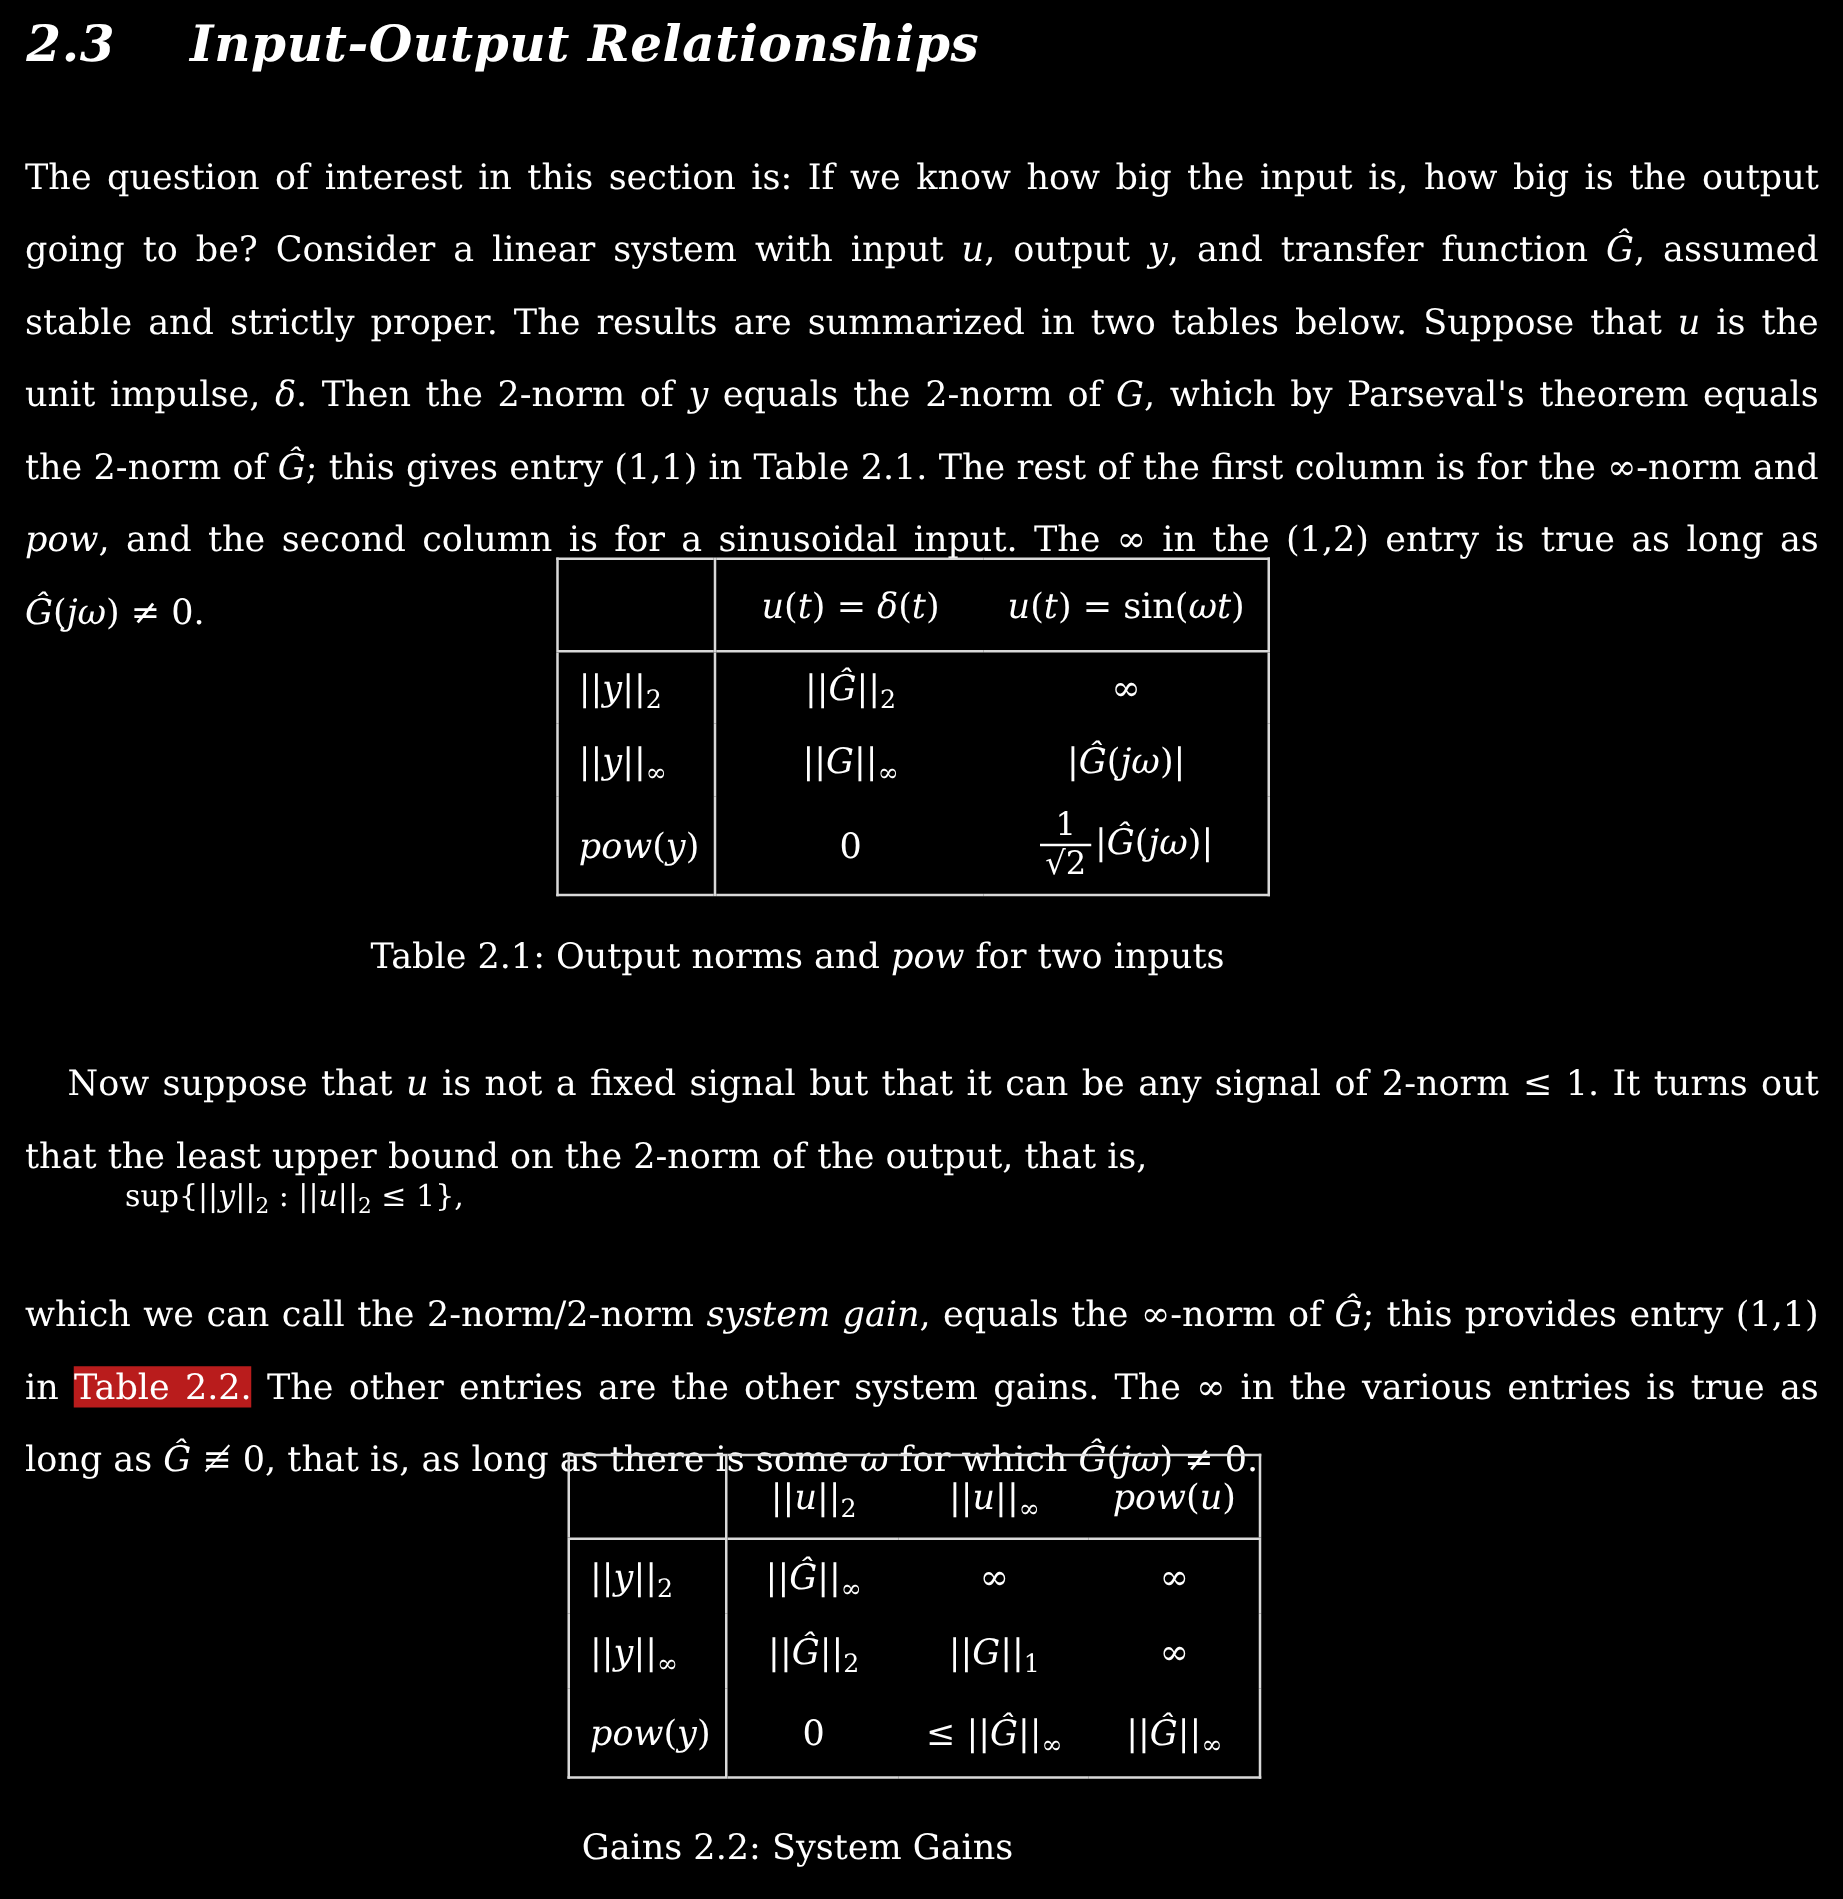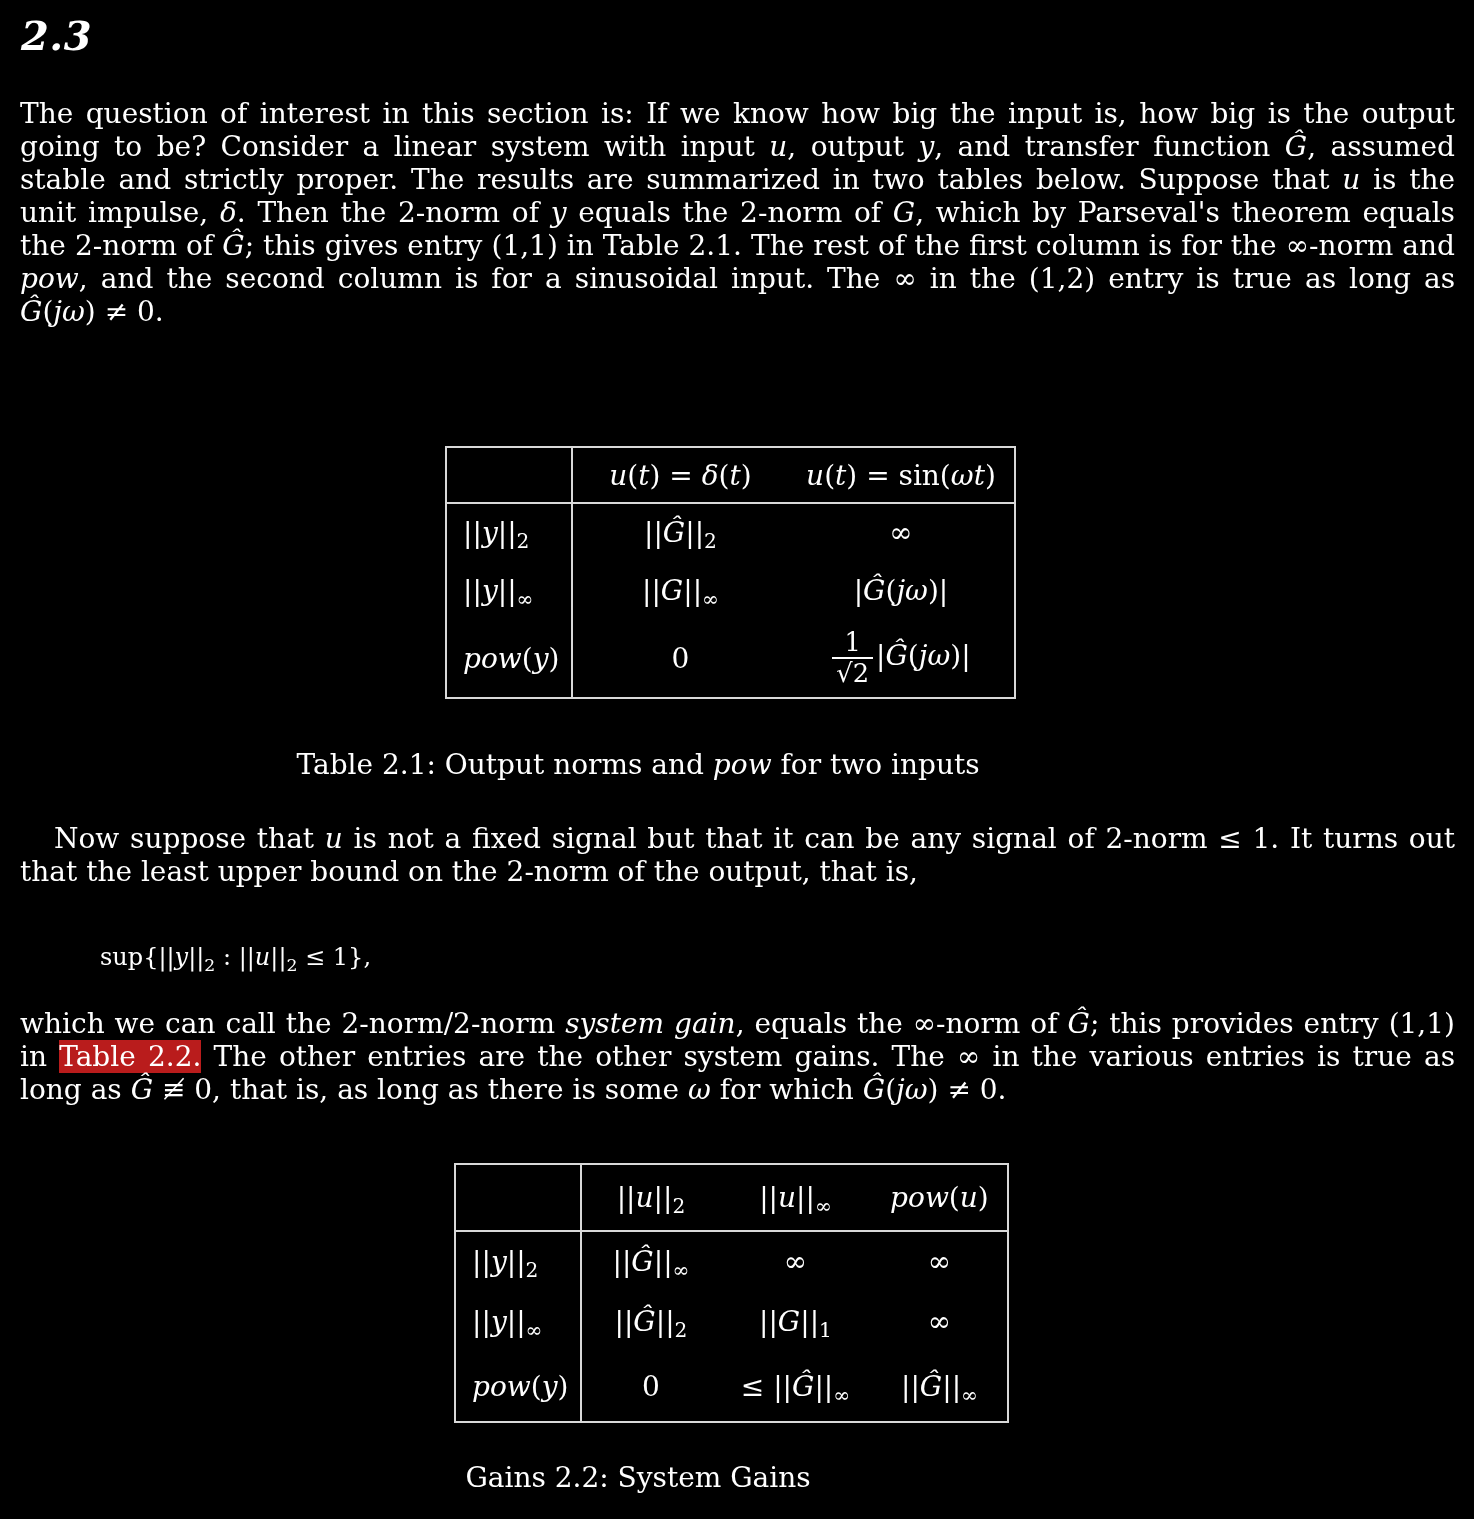--- a/index.html
+++ b/index.html
@@ -10,22 +10,23 @@
     position:relative;overflow:hidden;
   }
   .block{position:absolute;}
   .heading{
     left:21px;top:12px;
     display:flex;align-items:baseline;gap:60px;
     font-weight:bold;font-size:40px;letter-spacing:0.5px;font-style:italic;
   }
   .para{
     left:20px;width:1435px;
-    font-size:28px;line-height:33px;
+    font-size:28px;line-height:58px;
     text-align:justify;
+    margin-top:16px;
   }
   .para.indent{text-indent:34px;}
   .equation{
     left:100px;font-size:24px;line-height:40.6px;
   }
   .caption{
     left:0;width:1276px;text-align:center;
     font-size:28px;line-height:40px;
   }
   .math-table{
@@ -51,32 +52,33 @@
     font-size:0.92em;
   }
   .frac .num{display:block;padding:0 4px;}
   .frac .den{display:block;border-top:2px solid #ffffff;padding:0 4px;}
 </style>
 </head>
 <body>
 
 <div class="block heading">
   <span>2.3</span>
+  <span>Input-Output Relationships</span>
 </div>
 
 <div class="block para" style="top:97px;">The question of interest in this section is: If we know how big the input is, how big is the output going to be? Consider a linear system with input <span class="it">u</span>, output <span class="it">y</span>, and transfer function <span class="it">Ĝ</span>, assumed stable and strictly proper. The results are summarized in two tables below. Suppose that <span class="it">u</span> is the unit impulse, <span class="it">δ</span>. Then the 2-norm of <span class="it">y</span> equals the 2-norm of <span class="it">G</span>, which by Parseval's theorem equals the 2-norm of <span class="it">Ĝ</span>; this gives entry (1,1) in Table 2.1. The rest of the first column is for the ∞-norm and <span class="it">pow</span>, and the second column is for a sinusoidal input. The ∞ in the (1,2) entry is true as long as <span class="it">Ĝ</span>(<span class="it">jω</span>) ≠ 0.</div>
 
 <table class="math-table block" style="left:445px;top:446px;">
   <colgroup>
       <col style="width:120px">
       <col style="width:215px">
       <col style="width:228px">
     </colgroup>
   <thead>
-    <tr style="height:56px;padding-left:28px;">
+    <tr style="height:74px;padding-left:28px;">
       <td class="rowlab"></td>
       <td><span class="it">u</span>(<span class="it">t</span>) = <span class="it">δ</span>(<span class="it">t</span>)</td>
       <td><span class="it">u</span>(<span class="it">t</span>) = sin(<span class="it">ωt</span>)</td>
     </tr>
   </thead>
   <tbody>
     <tr style="height:58px;">
       <td class="rowlab">||<span class="it">y</span>||<sub>2</sub></td>
       <td>||<span class="it">Ĝ</span>||<sub>2</sub></td>
       <td>∞</td>

